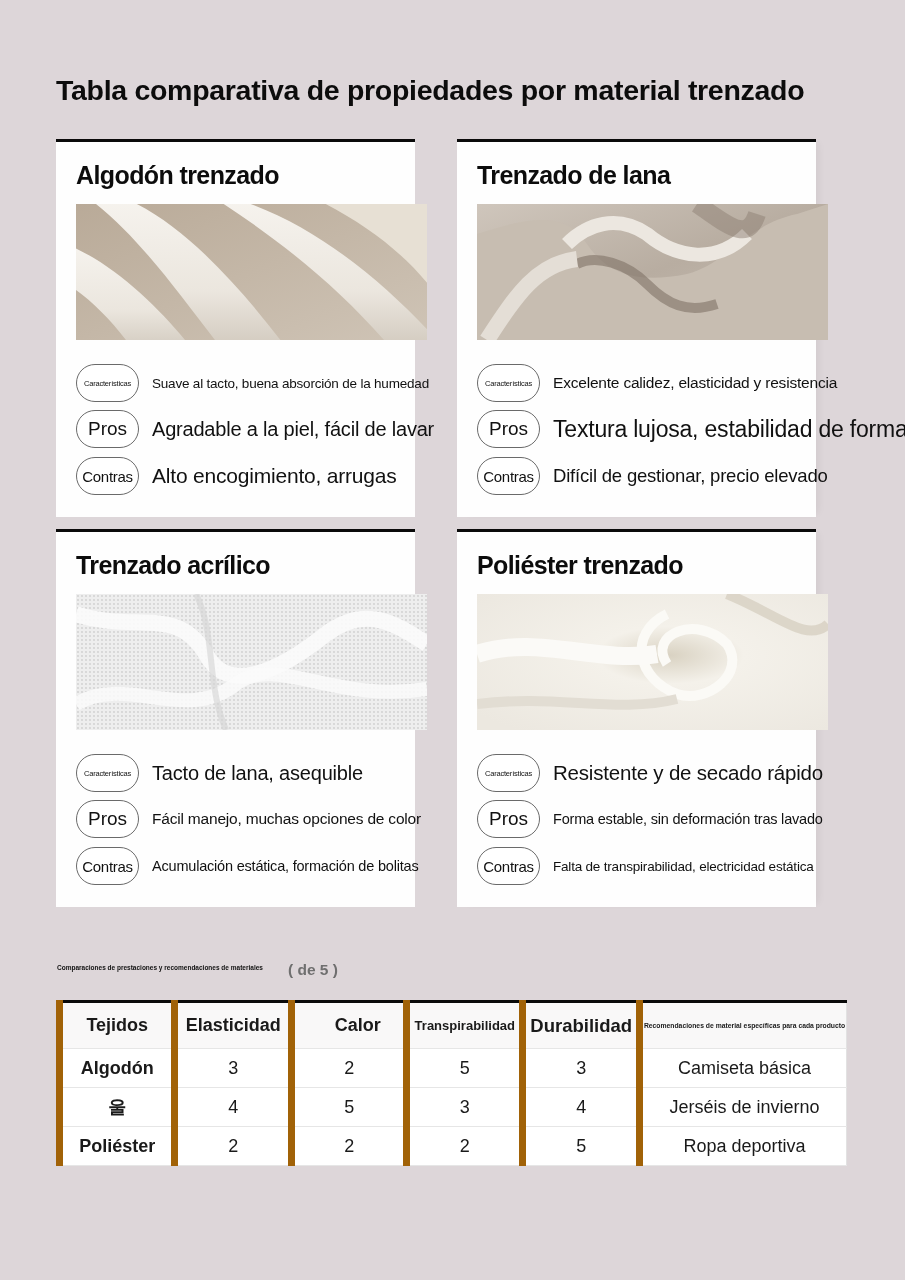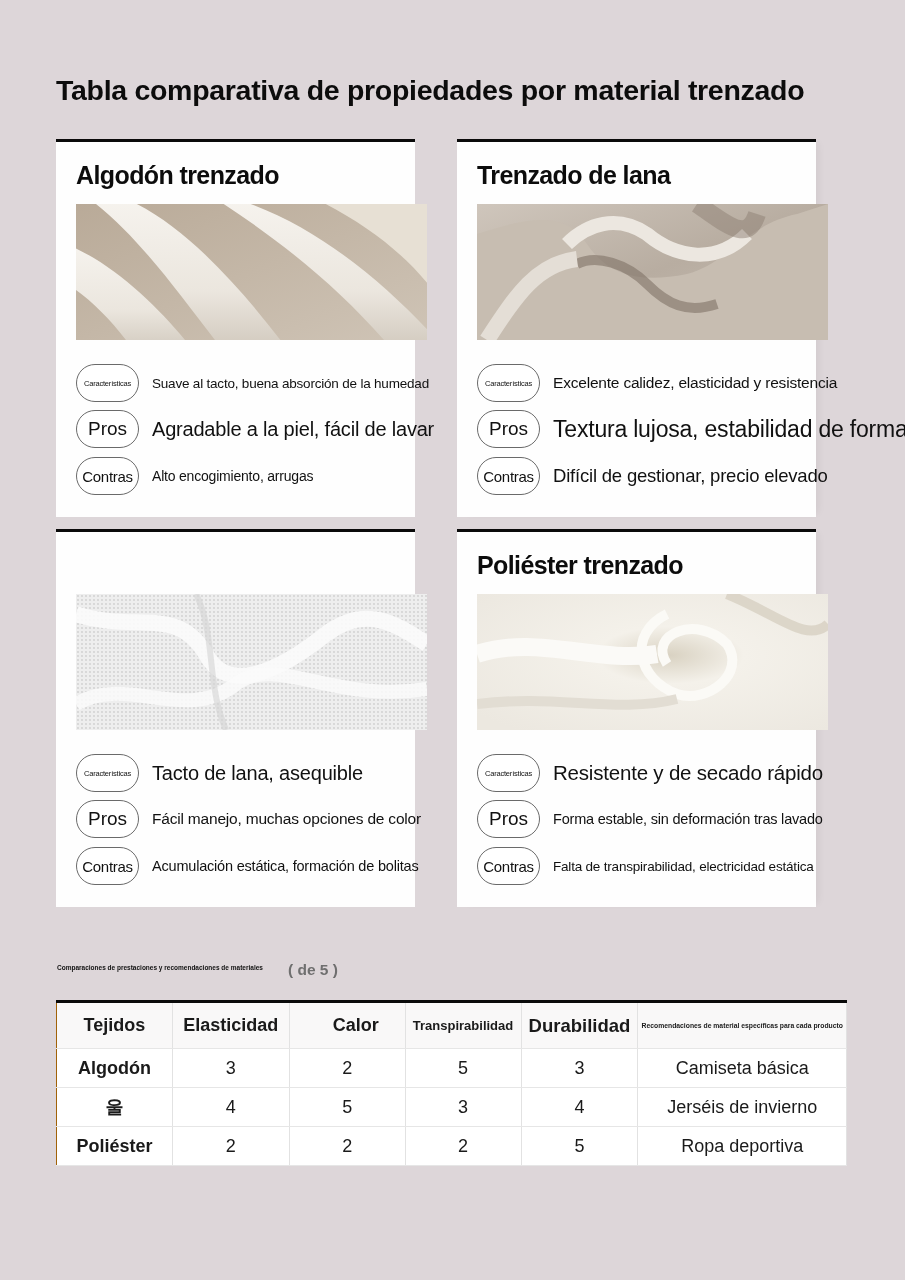--- a/index.html
+++ b/index.html
@@ -42,38 +42,38 @@
     color: #111; background: #fff; flex-shrink: 0; text-align: right;
   }
   .pill.small { font-size: 7.5px; letter-spacing: -0.2px; }
   .pill.pros { font-size: 19px; }
   .pill.contras { font-size: 15px; letter-spacing: -0.3px; }
   .row-text { margin-left: 13px; color: #111; letter-spacing: -0.2px; }
   .fs13 { font-size: 13.5px; }
   .fs15 { font-size: 15.5px; }
   .fs16 { font-size: 16.5px; }
   .fs20 { font-size: 20px; }
-  .fs21 { font-size: 14px; }
+  .fs21 { font-size: 21px; }
   .fs14 { font-size: 14.5px; }
 
   .section-caption {
     position: absolute; left: 57px; top: 964px;
     font-size: 6.5px; font-weight: 700; color: #111; white-space: nowrap;
   }
   .section-sub {
     position: absolute; left: 288px; top: 961px;
     font-size: 15.5px; color: #6f6f6f; font-weight: 600; white-space: nowrap;
   }
   .table {
     position: absolute; left: 56px; top: 1000px; width: 791px;
     border-collapse: collapse; border-top: 3px solid #0a0a0a;
     background: #fff;
   }
   .table th, .table td {
-    border-left: 1px solid #a16207; border-right: 1px solid #e2e2e2;
+    border-left: 7px solid #a16207; border-right: 1px solid #e2e2e2;
     border-bottom: 1px solid #e6e6e6;
     text-align: center; vertical-align: middle; color: #1a1a1a;
   }
   .table th { height: 47px; background: #f9f8f8; font-weight: 700; }
   .table td { height: 39px; font-size: 18px; }
   .table td.first { font-weight: 700; font-size: 18px; }
   .col0 { width: 116px; } .col1 { width: 117px; } .col2 { width: 116px; padding-left: 17px; }
   .col3 { width: 116px; } .col4 { width: 117px; } .col5 { width: 209px; }
   .th-lg { font-size: 18px; }
   .th-md { font-size: 13px; }
@@ -151,20 +151,21 @@
       <span class="pill pros">Pros</span>
       <span class="row-text fs16" style="font-size:23px;">Textura lujosa, estabilidad de forma</span>
     </div>
     <div class="row" style="top:315px;">
       <span class="pill contras">Contras</span>
       <span class="row-text" style="font-size:18.5px;">Difícil de gestionar, precio elevado</span>
     </div>
   </div>
 
   <div class="card" style="left:56px; top:529px;">
+    <div class="card-title">Trenzado acrílico</div>
     <div class="card-image">
       <svg viewBox="0 0 351 136" preserveAspectRatio="none">
         <defs>
           <pattern id="mesh" width="4" height="4" patternUnits="userSpaceOnUse">
             <rect width="4" height="4" fill="#eeeeee"></rect>
               <circle cx="2" cy="2" r="0.9" fill="#cfcfcf"></circle>
           </pattern>
         </defs>
         <rect width="351" height="136" fill="url(#mesh)"></rect>
         <path d="M0,20 C60,40 100,10 130,60 C150,100 200,80 250,40 C290,10 320,30 351,50" stroke="#fbfbfb" stroke-width="16" fill="none" opacity="0.9"></path>

